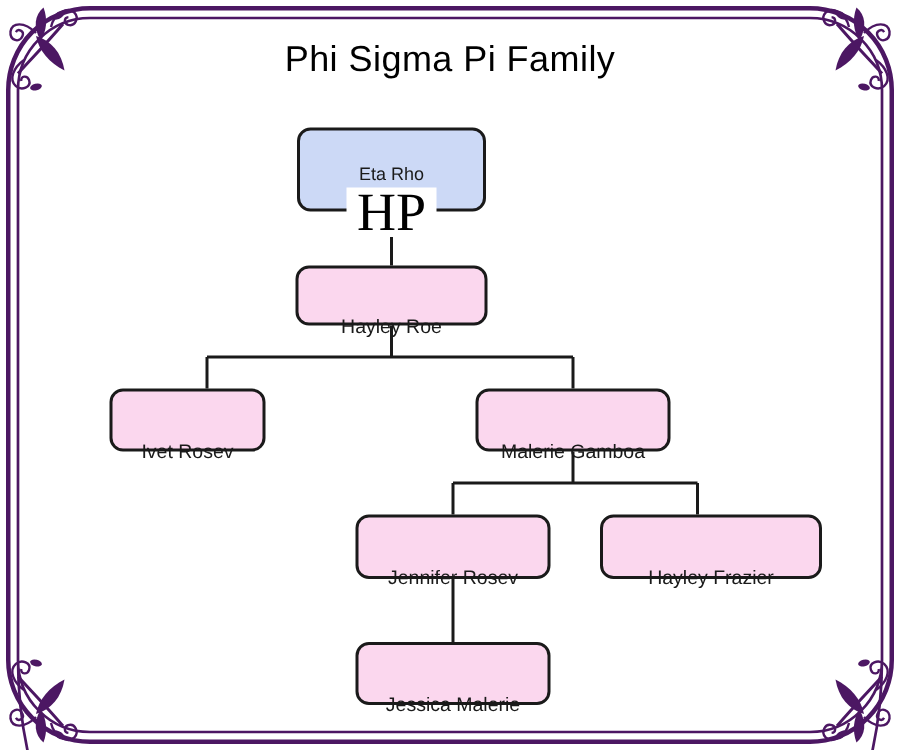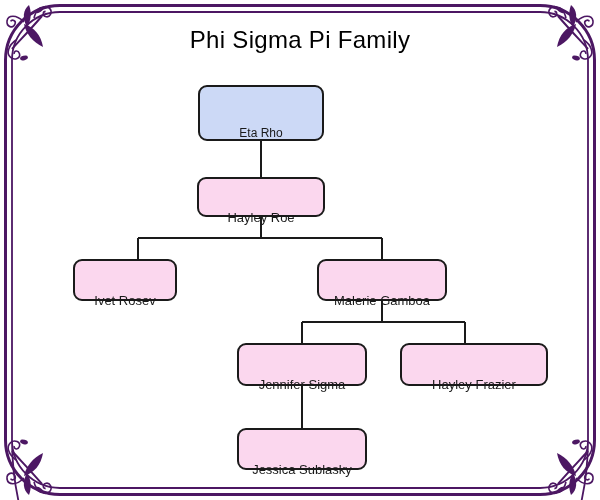--- a/index.html
+++ b/index.html
@@ -71,34 +71,35 @@
       <line x1="382" y1="301" x2="382" y2="322"></line>
       <line x1="302" y1="322" x2="465" y2="322"></line>
       <line x1="302" y1="322" x2="302" y2="343"></line>
       <line x1="465" y1="322" x2="465" y2="343"></line>
       <line x1="302" y1="386" x2="302" y2="428"></line>
     </svg>
 
   <div id="nodes">
       <div class="node root" style="left: 198px; top: 85px; width: 126px; height: 56px;">
         <div class="label">Eta Rho</div>
+        <div class="sublabel">HP</div>
       </div>
       <div class="node" style="left: 197px; top: 177px; width: 128px; height: 40px; justify-content: center;">
         <div class="label">Hayley Roe</div>
       </div>
       <div class="node" style="left: 73px; top: 259px; width: 104px; height: 42px;">
         <div class="label">Ivet Rosev</div>
       </div>
       <div class="node" style="left: 317px; top: 259px; width: 130px; height: 42px;">
         <div class="label">Malerie Gamboa</div>
       </div>
       <div class="node" style="left: 237px; top: 343px; width: 130px; height: 43px;">
-        <div class="label">Jennifer Sigma</div>
+        <div class="label">Jennifer Rosev</div>
       </div>
       <div class="node" style="left: 400px; top: 343px; width: 148px; height: 43px;">
         <div class="label">Hayley Frazier</div>
       </div>
       <div class="node" style="left: 237px; top: 428px; width: 130px; height: 42px;">
-        <div class="label">Jessica Sublasky</div>
+        <div class="label">Jessica Malerie</div>
       </div>
     </div>
 
 </div>
 
 </body></html>

